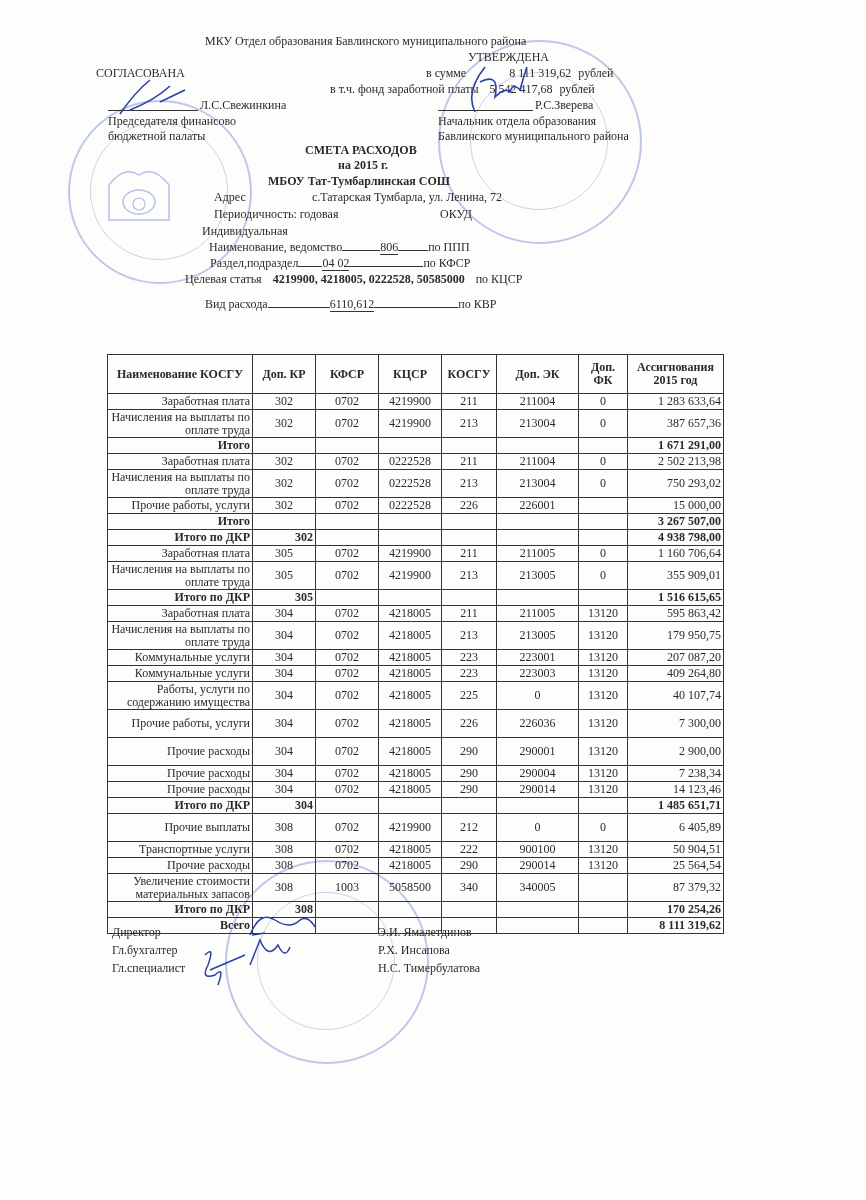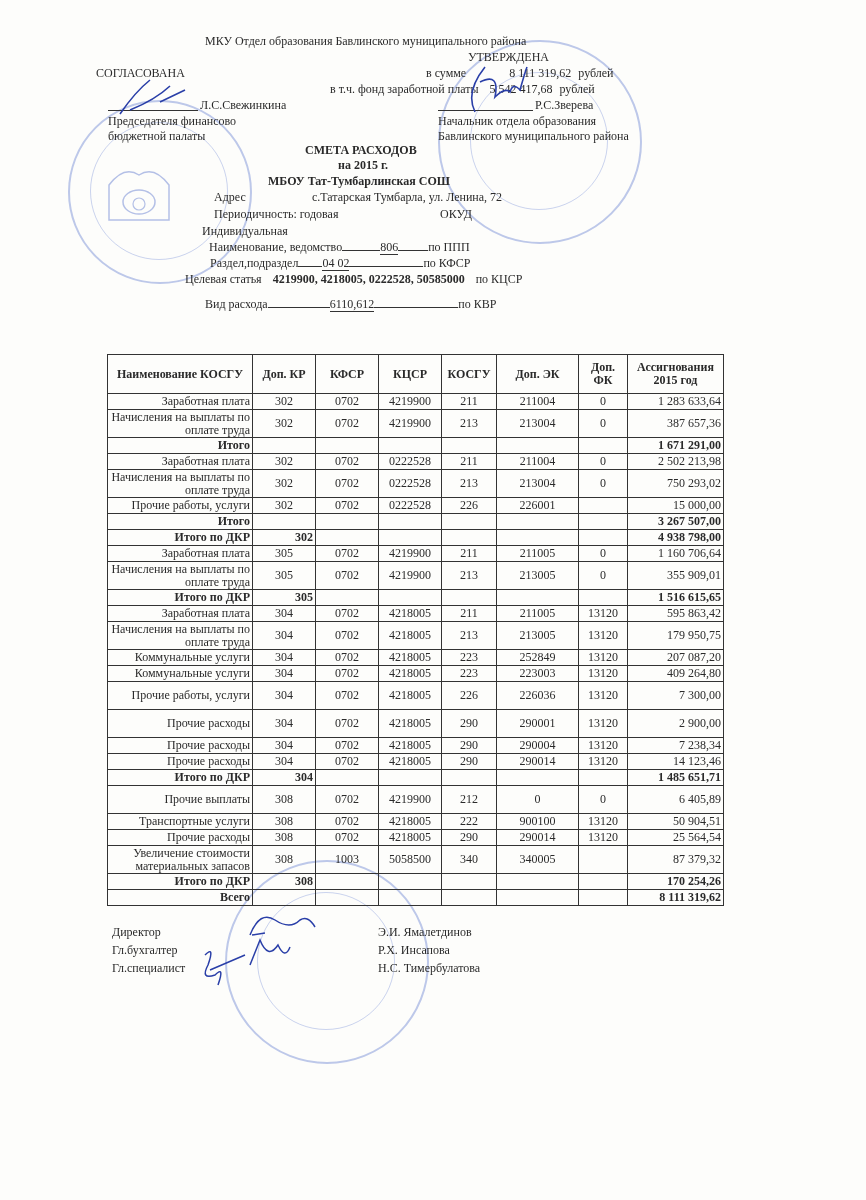--- a/index.html
+++ b/index.html
@@ -241,33 +241,43 @@
         <td class="c">213005</td>
         <td class="c">13120</td>
         <td class="r">179 950,75</td>
       </tr>
       <tr class="h1">
         <td class="l">Коммунальные услуги</td>
         <td class="c">304</td>
         <td class="c">0702</td>
         <td class="c">4218005</td>
         <td class="c">223</td>
-        <td class="c">252849</td>
+        <td class="c">223001</td>
         <td class="c">13120</td>
         <td class="r">207 087,20</td>
       </tr>
       <tr class="h1">
         <td class="l">Коммунальные услуги</td>
         <td class="c">304</td>
         <td class="c">0702</td>
         <td class="c">4218005</td>
         <td class="c">223</td>
         <td class="c">223003</td>
         <td class="c">13120</td>
         <td class="r">409 264,80</td>
+      </tr>
+      <tr class="h2">
+        <td class="l">Работы, услуги по содержанию имущества</td>
+        <td class="c">304</td>
+        <td class="c">0702</td>
+        <td class="c">4218005</td>
+        <td class="c">225</td>
+        <td class="c">0</td>
+        <td class="c">13120</td>
+        <td class="r">40 107,74</td>
       </tr>
       <tr class="h2">
         <td class="l">Прочие работы, услуги</td>
         <td class="c">304</td>
         <td class="c">0702</td>
         <td class="c">4218005</td>
         <td class="c">226</td>
         <td class="c">226036</td>
         <td class="c">13120</td>
         <td class="r">7 300,00</td>

